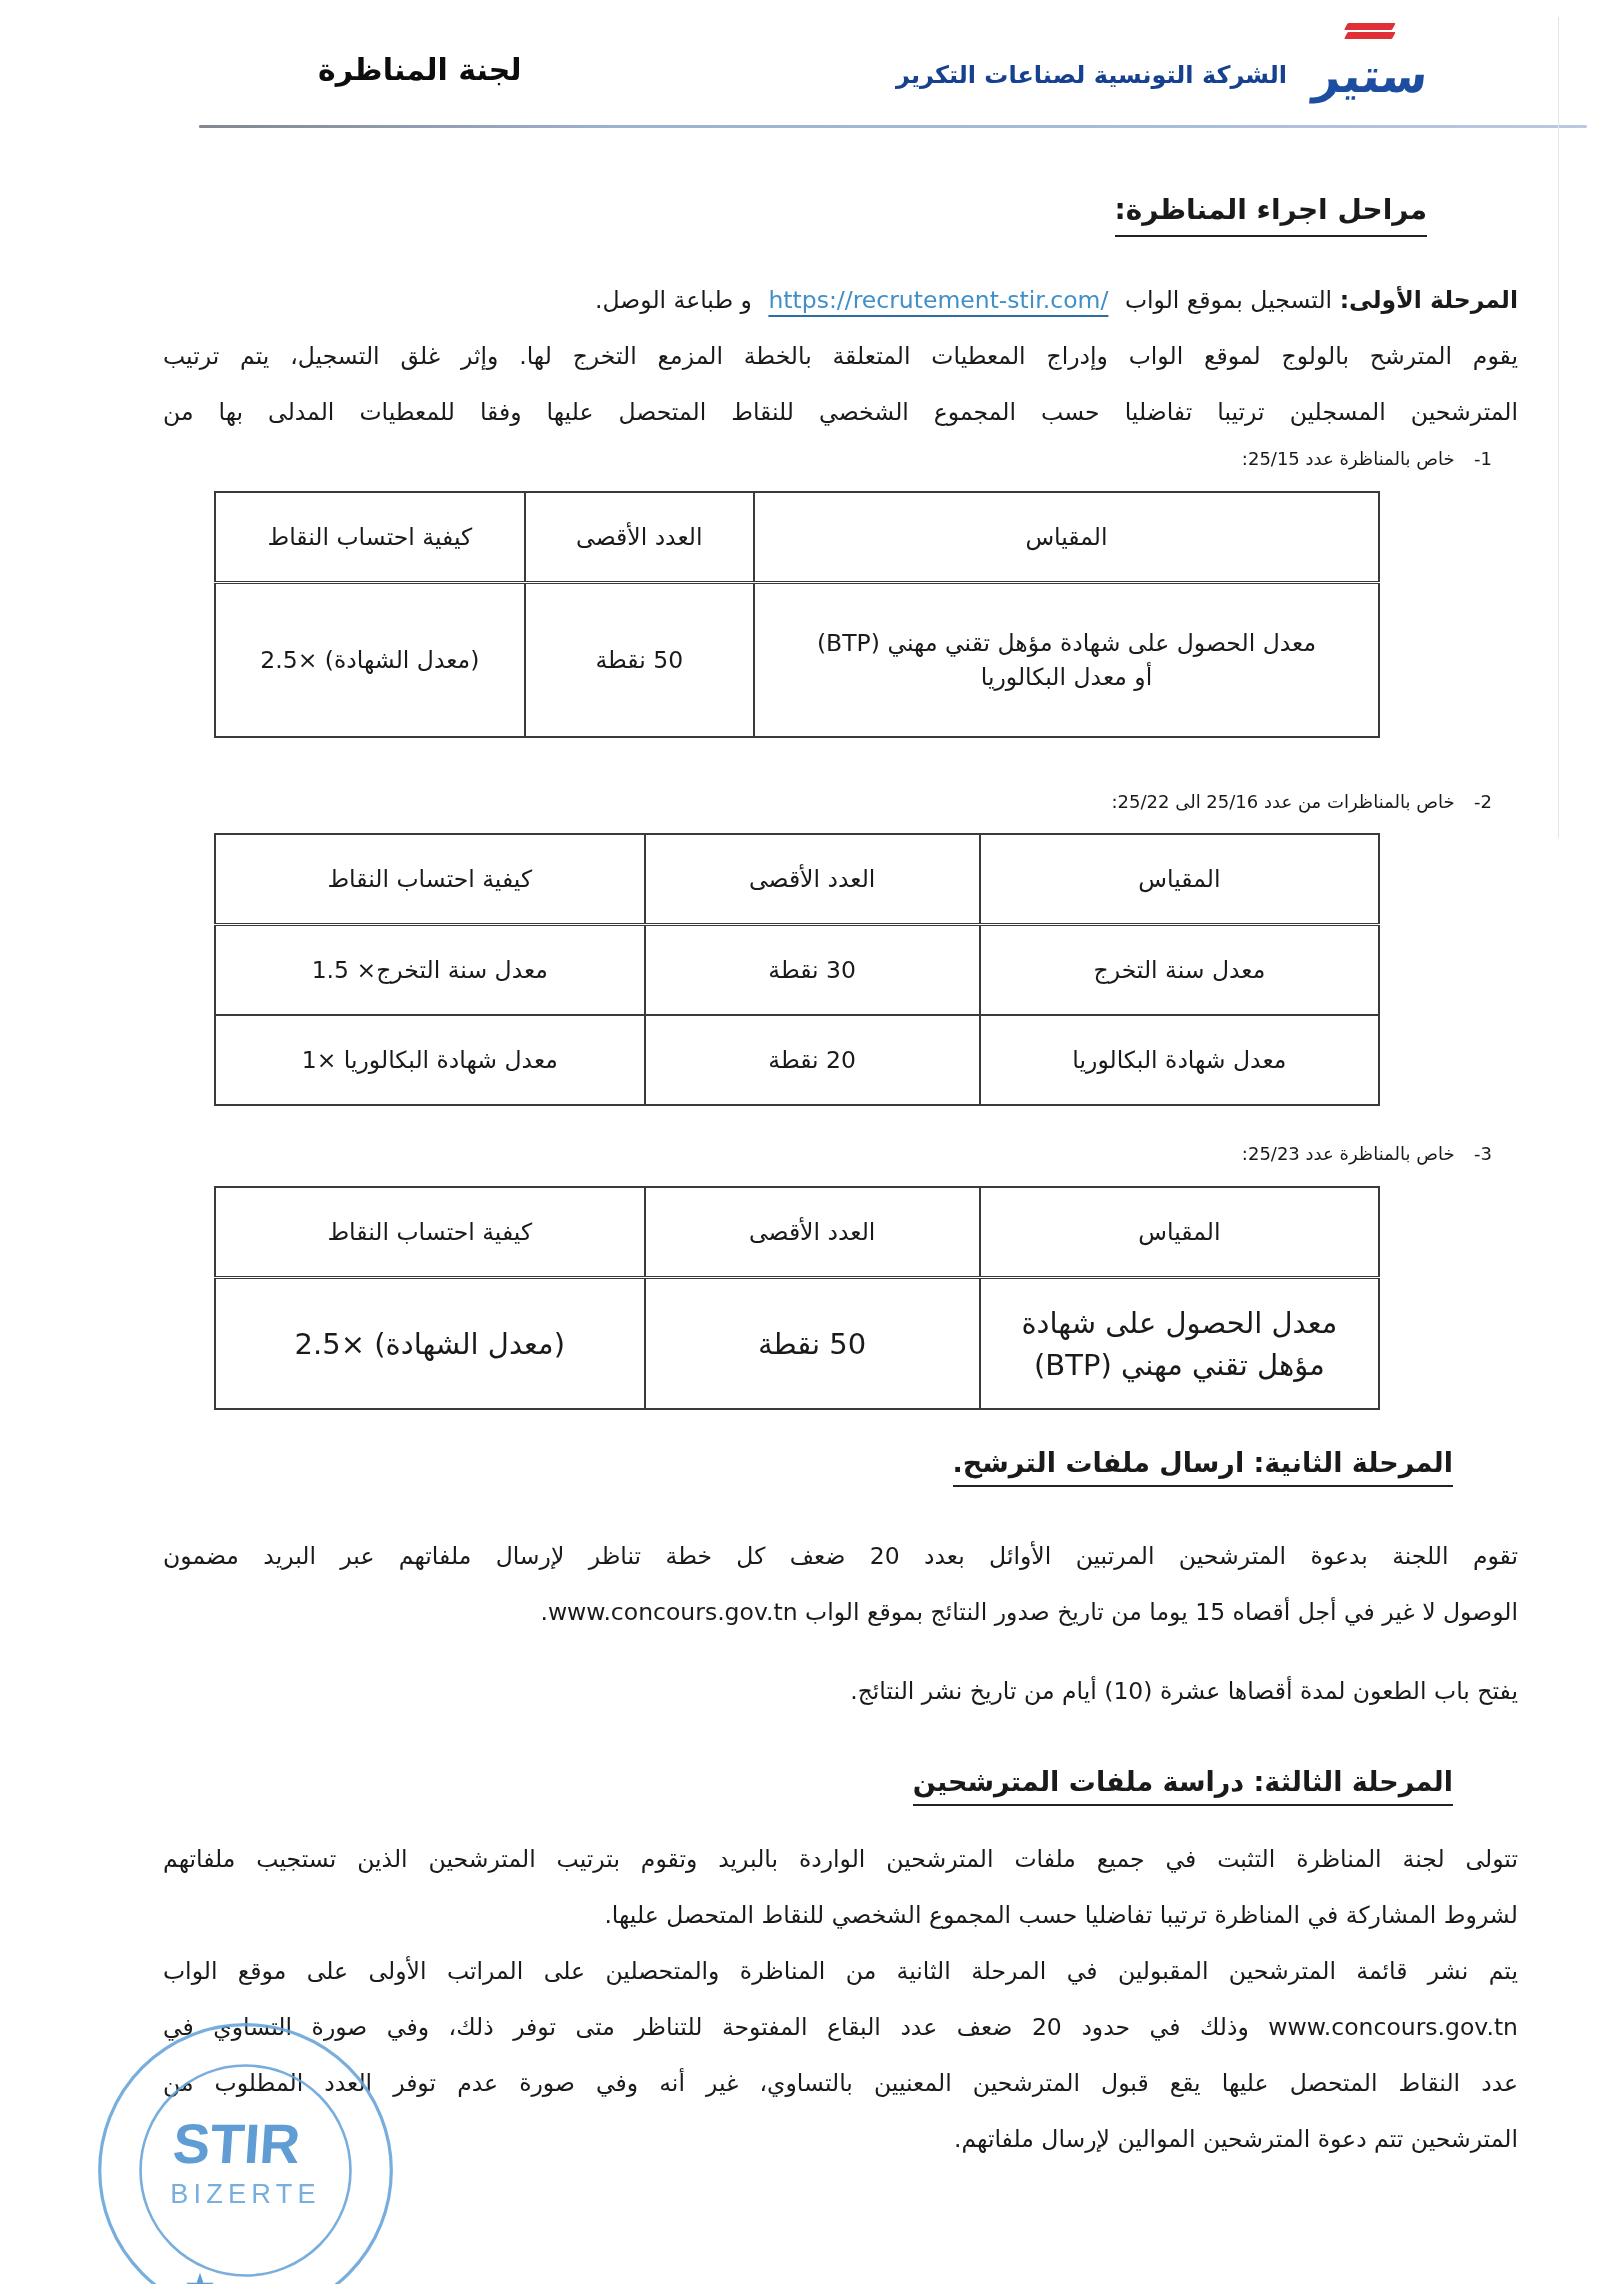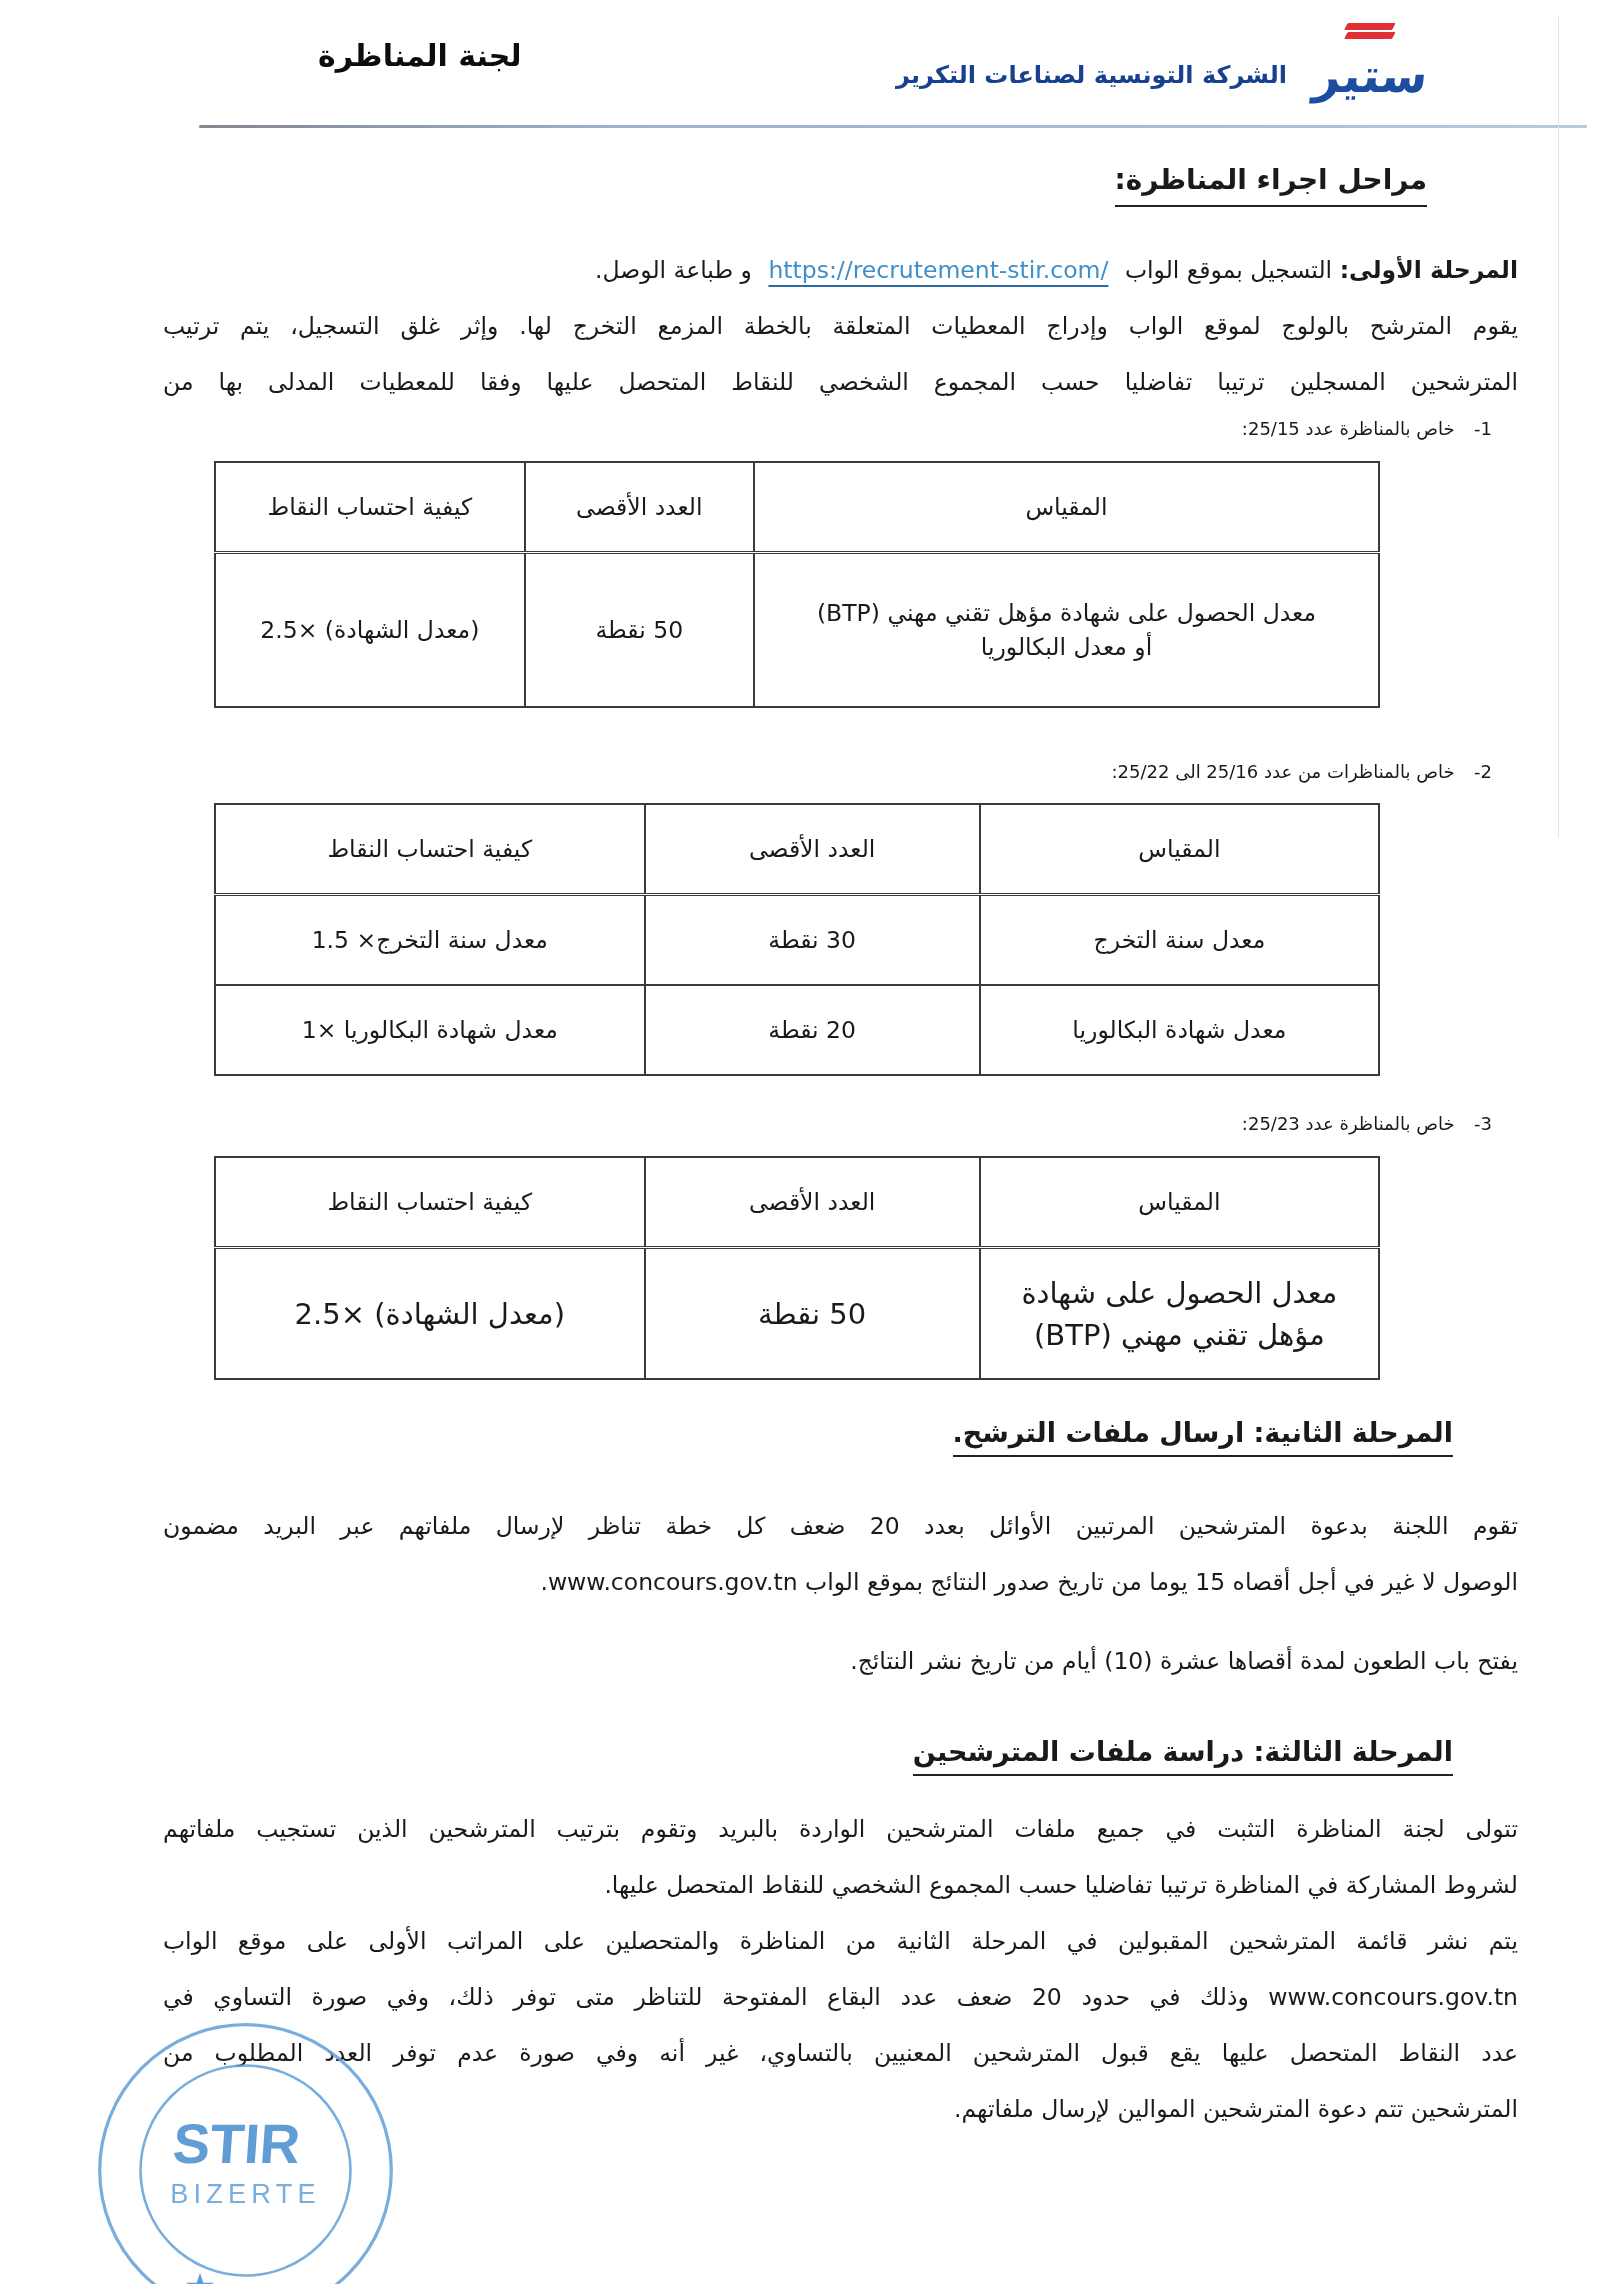--- a/index.html
+++ b/index.html
@@ -8,21 +8,21 @@
     width:1616px;height:2284px;
     margin:0 auto;
     background:#ffffff;
     overflow:hidden;
     font-family:"DejaVu Sans", sans-serif;
     color:#1a1a1a;
     direction:rtl;
   }
   
   .committee{
-    position:absolute;top:38px;left:318px;
+    position:absolute;top:52px;left:318px;
     font-size:30px;font-weight:700;color:#0d0d0d;
     direction:rtl;
   }
   .brand{
     position:absolute;top:19.5px;right:188px;
     display:flex;flex-direction:row;align-items:center;gap:17px;
     direction:rtl;
   }
   .logo{
     position:relative;width:124px;height:85px;
@@ -42,21 +42,21 @@
     position:absolute;top:125px;left:199px;width:1388px;height:2.6px;
     background:linear-gradient(90deg,#83878f,#9db1d0 30%,#a9bcd8 70%,#bac9df);
     border-radius:1.3px;
   }
   .scan-line-v{
     position:absolute;left:1558px;top:17px;width:1.3px;height:821px;
     background:#e1e5ea;
   }
   
   .content{
-    position:absolute;top:146px;right:98px;width:1355px;
+    position:absolute;top:176px;right:98px;width:1355px;
     direction:rtl;text-align:right;
     font-size:23.5px;line-height:56px;margin-left:45px;
   }
   .main-title{
     display:inline-block;
     margin:16.3px 91px 0 0;
     font-size:28px;font-weight:700;line-height:1.3;
     border-bottom:2.6px solid #222;padding-bottom:6.5px;
   }
   .para{margin-top:33px;}

